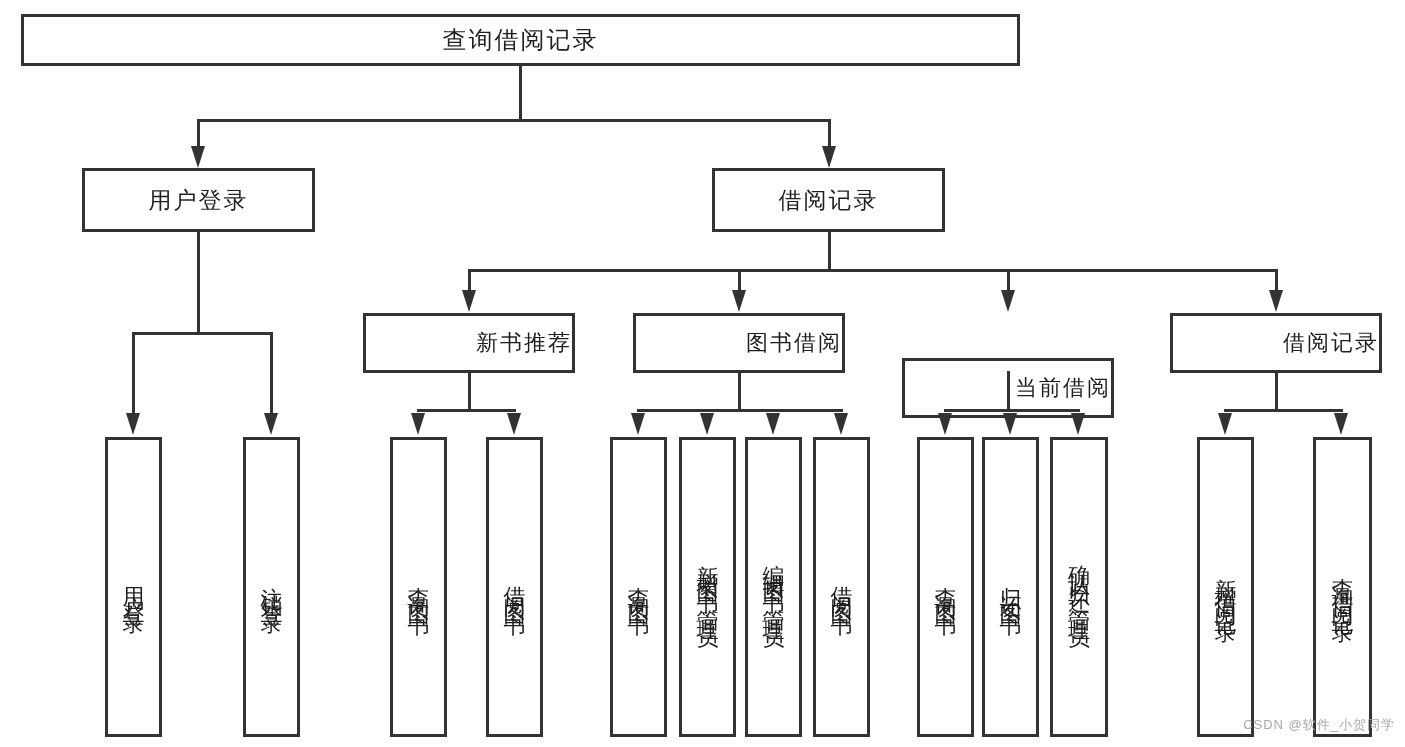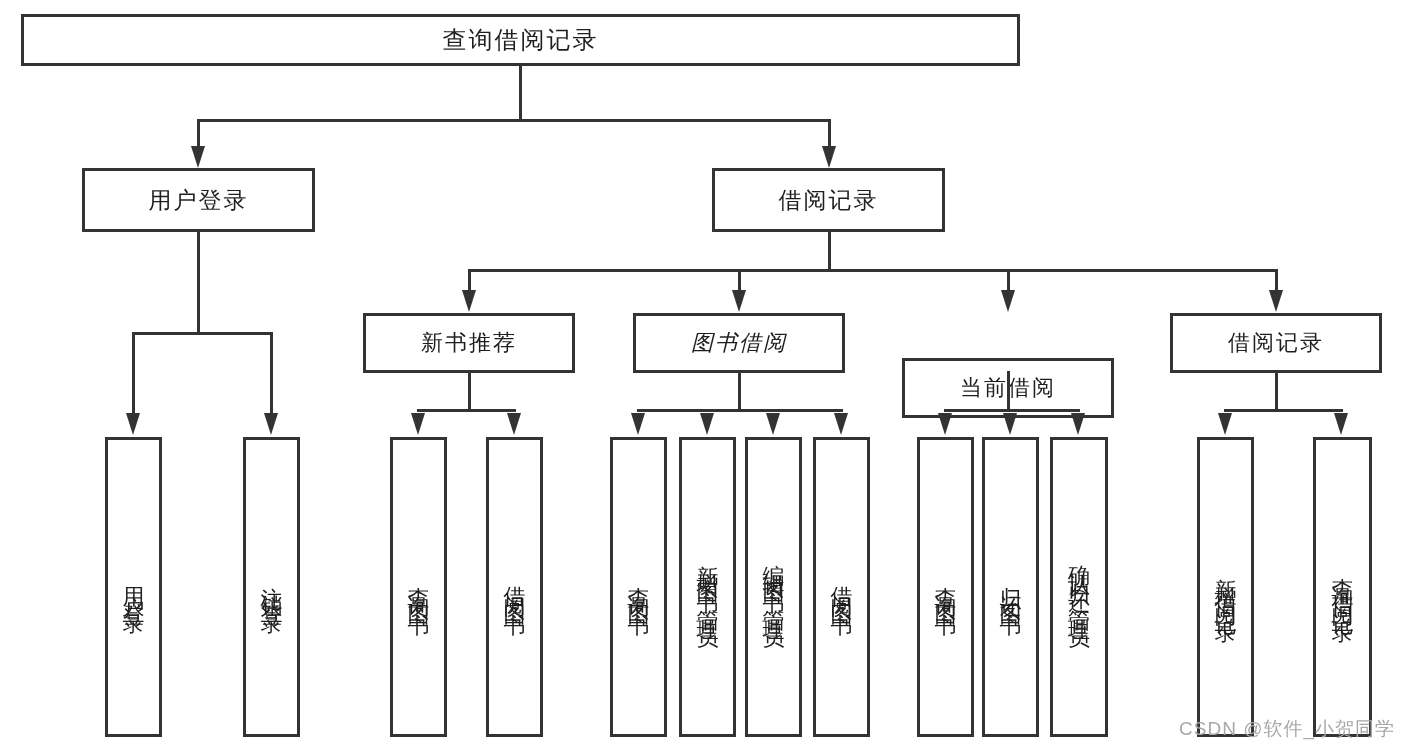--- a/index.html
+++ b/index.html
@@ -15,41 +15,41 @@
     overflow:hidden;
   }
   .node{
     position:absolute;border:3px solid var(--line);background:#fff;
     display:flex;align-items:center;justify-content:center;
     box-sizing:border-box;
   }
   .node .lbl{letter-spacing:2px;}
   .root-node{font-size:24px;}
   .h2-node{font-size:23px;}
-  .h3-node{font-size:22px;}
+  .h3-node{font-size:22px;justify-content:flex-end;}
   .leaf{
     position:absolute;border:3px solid var(--line);background:#fff;
     box-sizing:border-box;top:437px;width:57px;height:300px;
     display:flex;align-items:center;justify-content:center;
   }
   .leaf .vlbl{
     writing-mode:vertical-rl;text-orientation:mixed;
     font-size:22px;letter-spacing:9px;line-height:1;
     white-space:nowrap;
   }
   .vline{position:absolute;width:3px;background:var(--line);}
   .hline{position:absolute;height:3px;background:var(--line);}
   .arrow{
     position:absolute;width:0;height:0;
     border-left:7px solid transparent;border-right:7px solid transparent;
     border-top:22px solid var(--line);
   }
   .watermark{
     position:absolute;top:716px;right:10px;
-    font-size:19px;color:var(--wm);letter-spacing:1px;
+    font-size:13px;color:var(--wm);letter-spacing:1px;
   }
 </style>
 </head>
 <body>
 
 <div class="stage">
 
   <div class="node root-node" style="left:21px;top:14px;width:999px;height:52px;">
     <span class="lbl">查询借阅记录</span>
   </div>
@@ -59,21 +59,21 @@
   </div>
 
   <div class="node h2-node" style="left:712px;top:168px;width:233px;height:64px;">
     <span class="lbl">借阅记录</span>
   </div>
 
   <div class="node h3-node" style="left:363px;top:313px;width:212px;height:60px;">
     <span class="lbl">新书推荐</span>
   </div>
 
-  <div class="node h3-node" style="left:633px;top:313px;width:212px;height:60px;font-style:italic;">
+  <div class="node h3-node" style="left:633px;top:313px;width:212px;height:60px;">
     <span class="lbl">图书借阅</span>
   </div>
 
   <div class="node h3-node" style="left:902px;top:313px;width:212px;height:60px;margin-top:45px;">
     <span class="lbl">当前借阅</span>
   </div>
 
   <div class="node h3-node" style="left:1170px;top:313px;width:212px;height:60px;">
     <span class="lbl">借阅记录</span>
   </div>

